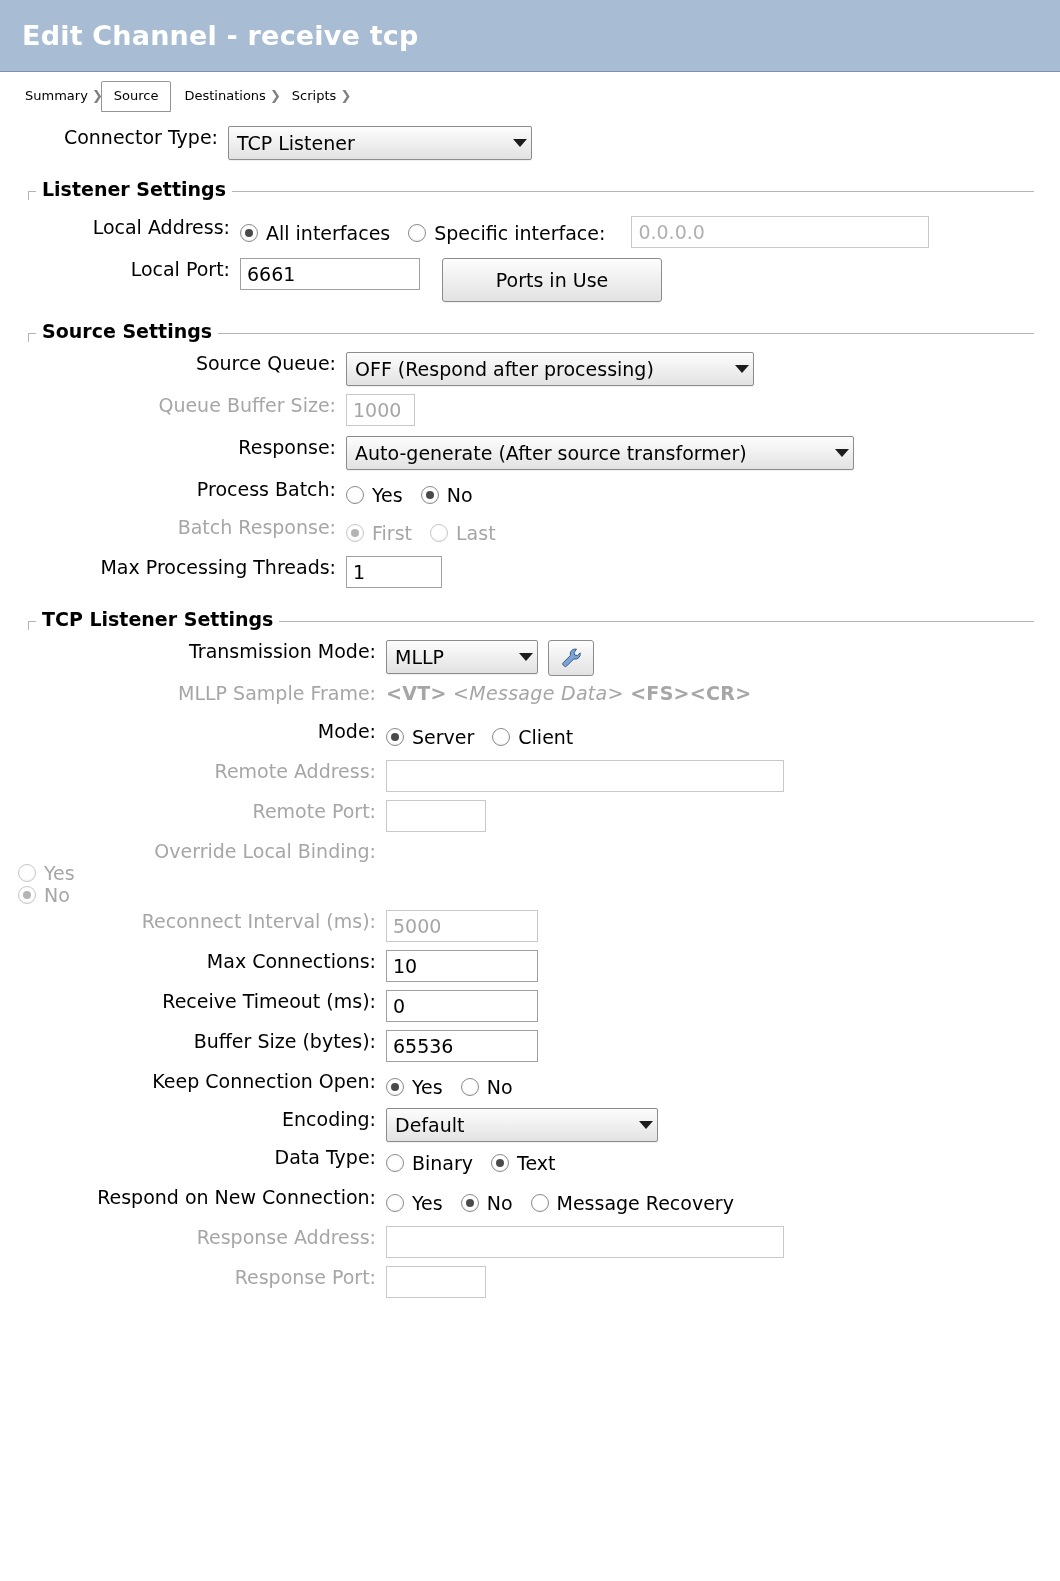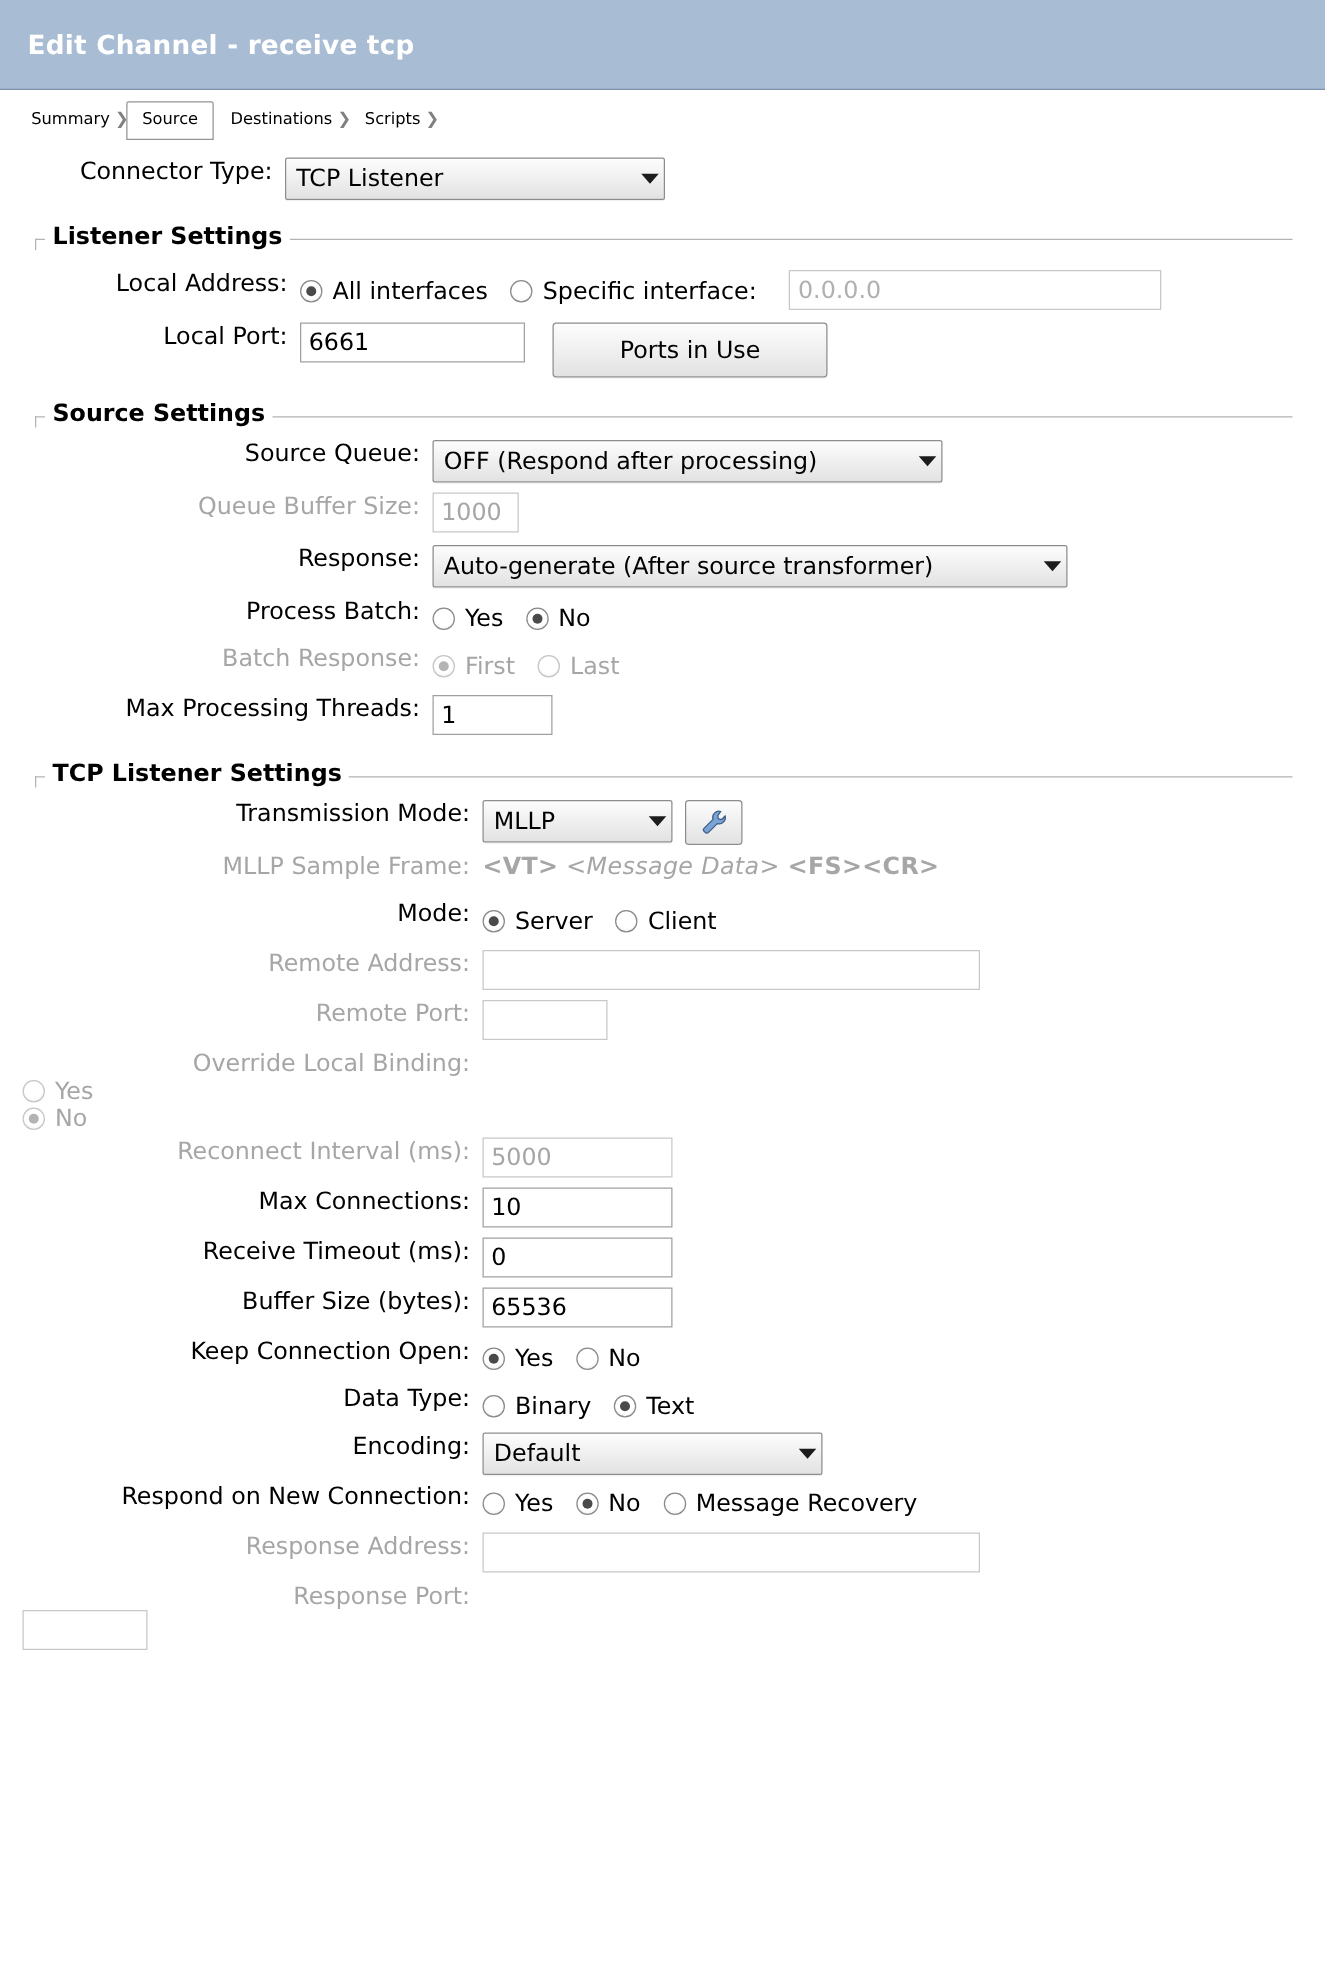--- a/index.html
+++ b/index.html
@@ -21,21 +21,21 @@
   .titlebar {
     height: 72px;
     background: #a8bcd4;
     border-bottom: 1px solid #7e93ab;
     display: flex;
     align-items: center;
     padding-left: 22px;
     box-sizing: border-box;
   }
   .titlebar .title {
-    font-size: 21px;
+    font-size: 27px;
     font-weight: bold;
     color: #ffffff;
     letter-spacing: 0.2px;
   }
 
   
   .tabstrip {
     height: 40px;
     position: relative;
     padding-left: 12px;
@@ -431,39 +431,39 @@
       <span class="dot"></span>
       <span>Yes</span>
     </span>
     <span class="radio">
       <span class="dot"></span>
       <span>No</span>
     </span>
   </div>
 
   <div class="row" style="margin-top:4px;">
-    <div class="label" style="width:358px;">Data Type:</div>
-    <span class="radio">
-      <span class="dot"></span>
-      <span>Binary</span>
-    </span>
-    <span class="radio checked">
-      <span class="dot"></span>
-      <span>Text</span>
-    </span>
-  </div>
-
-  <div class="row" style="margin-top:4px;">
     <div class="label" style="width:358px;">Encoding:</div>
     <div class="combo" style="width:272px;">
       <span>Default</span>
       <span class="caret"></span>
     </div>
   </div>
 
+  <div class="row" style="margin-top:4px;">
+    <div class="label" style="width:358px;">Data Type:</div>
+    <span class="radio">
+      <span class="dot"></span>
+      <span>Binary</span>
+    </span>
+    <span class="radio checked">
+      <span class="dot"></span>
+      <span>Text</span>
+    </span>
+  </div>
+
   <div class="row" style="margin-top:6px;">
     <div class="label" style="width:358px;">Respond on New Connection:</div>
     <span class="radio">
       <span class="dot"></span>
       <span>Yes</span>
     </span>
     <span class="radio checked">
       <span class="dot"></span>
       <span>No</span>
     </span>
@@ -471,18 +471,18 @@
       <span class="dot"></span>
       <span>Message Recovery</span>
     </span>
   </div>
 
   <div class="row" style="margin-top:6px;">
     <div class="label dim" style="width:358px;">Response Address:</div>
     <input class="txt disabled" style="width: 398px;" disabled="" value="">
   </div>
 
-  <div class="row" style="margin-top:6px;flex-direction:column;">
+  <div class="row" style="margin-top:6px;">
     <div class="label dim" style="width:358px;">Response Port:</div>
     <input class="txt disabled" style="width: 100px;" disabled="" value="">
   </div>
 
 </div>
 
 </body></html>

